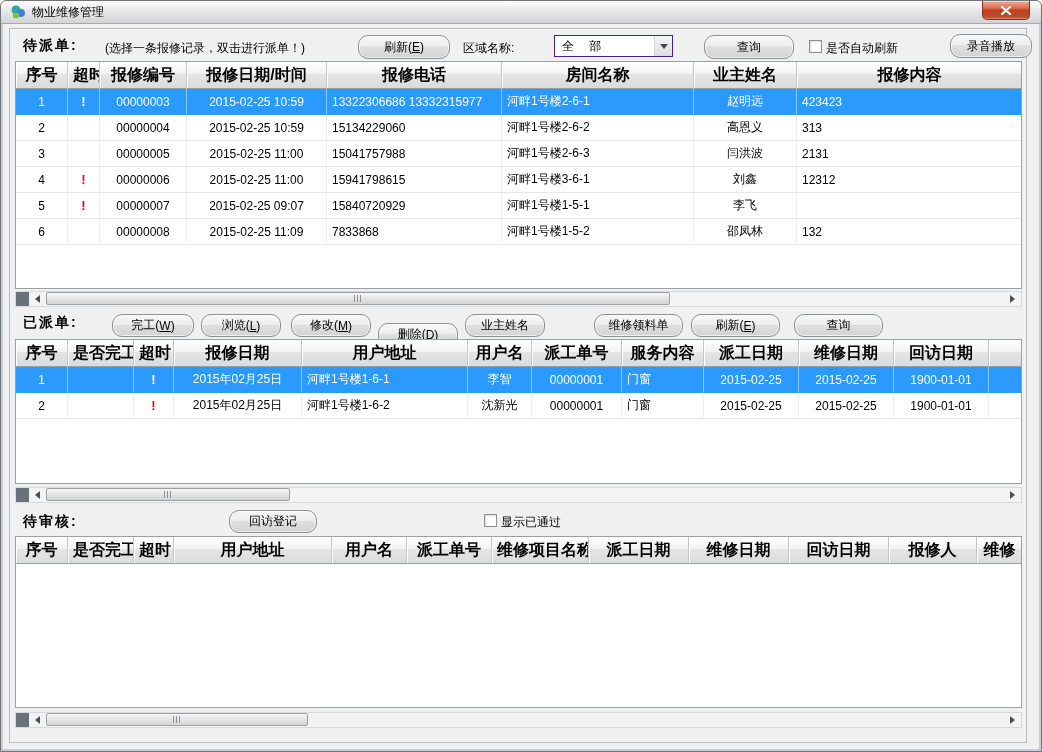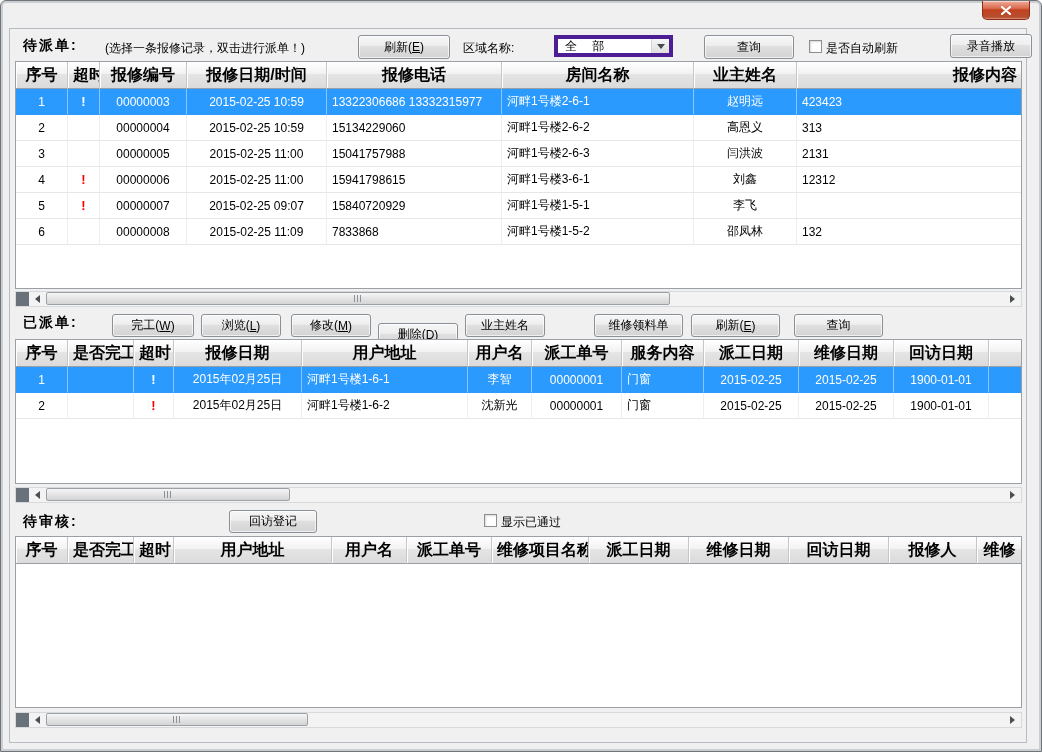--- a/index.html
+++ b/index.html
@@ -19,66 +19,74 @@
        box-shadow:inset 0 1px 0 rgba(255,255,255,.5);
        display:flex;align-items:center;justify-content:center;}
   
   .panel{position:absolute;left:8px;top:27px;width:1016px;height:713px;
        border:1px solid #b7bcc2;background:#f0f0f0;}
   .sec{position:absolute;font-size:14px;font-weight:bold;letter-spacing:2px;}
   .hint{position:absolute;font-size:12px;}
   .lbl{position:absolute;font-size:12px;}
   .btn{position:absolute;display:flex;align-items:center;justify-content:center;
        background:linear-gradient(#f6f6f6,#eeeeee 45%,#e0e0e0 46%,#d3d3d3);
-       border:1px solid #8a9097;border-radius:3px;font-size:12px;
+       border:1px solid #8a9097;border-radius:10px;font-size:12px;
        box-shadow:inset 0 0 0 1px rgba(255,255,255,.65);cursor:default;white-space:nowrap;}
   .btn u{text-decoration:underline;}
   
-  .combo{position:absolute;width:119px;height:22px;background:#fff;border:4px solid #4c1d95;
+  .combo{position:absolute;width:119px;height:22px;background:#fff;border:1px solid #4c1d95;
        display:flex;align-items:stretch;box-sizing:border-box;}
   .combo-val{flex:1;display:flex;align-items:center;padding-left:7px;letter-spacing:6px;}
   .combo-btn{width:17px;display:flex;align-items:center;justify-content:center;
        background:linear-gradient(#f5f5f5,#dfdfdf);border-left:1px solid #d4d4d4;}
   
   .cb{position:absolute;width:13px;height:13px;background:#fff;border:1px solid #8b8f94;
        box-shadow:inset 1px 1px 2px rgba(0,0,0,.15);box-sizing:border-box;}
   
   .grid{position:absolute;background:#fff;border:1px solid #9aa0a6;overflow:hidden;box-sizing:border-box;}
   table{border-collapse:separate;border-spacing:0;table-layout:fixed;width:100%;}
   th{height:26px;font-size:16px;font-weight:bold;padding:0 5px;overflow:hidden;white-space:nowrap;
        background:linear-gradient(#ffffff,#f2f2f2 45%,#e5e5e5 46%,#dbdbdb);
        border-bottom:1px solid #999fa4;border-right:1px solid #c3c7cb;
        box-shadow:inset 1px 1px 0 #fff;}
   td{height:25px;font-size:12px;padding:0 5px;overflow:hidden;white-space:nowrap;
        border-bottom:1px solid #e4e6e8;border-right:1px solid #eceeef;}
   tr.sel td{background:var(--sel,#2b9aff);color:#fff;
        border-bottom-color:var(--sel,#2b9aff);border-right-color:rgba(255,255,255,.45);}
   .ot{color:var(--ot,#f00);font-weight:bold;font-size:13px;}
   tr.sel .ot{color:#fff;}
-  .c{text-align:center}.l{text-align:left}.r{text-align:right}.b{font-weight:bold}
+  .c{text-align:center}.l{text-align:left}.r{}.b{font-weight:bold}
   
   .hscroll{position:absolute;width:1007px;height:16px;display:flex;background:#f3f3f3;
        border:1px solid #d7d9db;box-sizing:border-box;}
   .sb-corner{width:13px;background:#69727b;}
   .sb-btn{width:17px;display:flex;align-items:center;justify-content:center;}
   .sb-track{flex:1;position:relative;}
   .sb-thumb{position:absolute;left:0;top:0;height:13px;box-sizing:border-box;
        background:linear-gradient(#f6f6f6,#e6e6e6 45%,#d4d4d4);
        border:1px solid #9ba1a7;border-radius:2px;
        display:flex;align-items:center;justify-content:center;}
   .grip{width:9px;height:7px;background:repeating-linear-gradient(90deg,#8c9299 0 1px,transparent 1px 3px);}
   .tri-l{width:0;height:0;border:4px solid transparent;border-right:5px solid #4a4f54;margin-left:-4px;}
   .tri-r{width:0;height:0;border:4px solid transparent;border-left:5px solid #4a4f54;margin-right:-4px;}
   .tri-d{width:0;height:0;border:4px solid transparent;border-top:5px solid #444a50;margin-bottom:-4px;}
 </style>
 </head>
 <body>
 
 <div class="app">
 
+  <div class="titlebar">
+    <svg width="16" height="16" viewBox="0 0 16 16">
+      <circle cx="6" cy="6" r="4.5" fill="#2fa8a0"></circle>
+      <circle cx="11" cy="9" r="4" fill="#3f7fd6"></circle>
+      <rect x="3" y="9" width="6" height="5" rx="1" fill="#7cc043"></rect>
+    </svg>
+    <span class="title-text">物业维修管理</span>
+  </div>
   <div class="close-btn">
     <svg width="10" height="9" viewBox="0 0 10 9">
       <path d="M1 1 L9 8 M9 1 L1 8" stroke="#fff" stroke-width="2.2" stroke-linecap="round"></path>
     </svg>
   </div>
 
   <div class="panel"></div>
 
   <span class="sec" style="left:22px;top:36px">待派单:</span>
   <span class="hint" style="left:104px;top:39px">(选择一条报修记录，双击进行派单！)</span>

